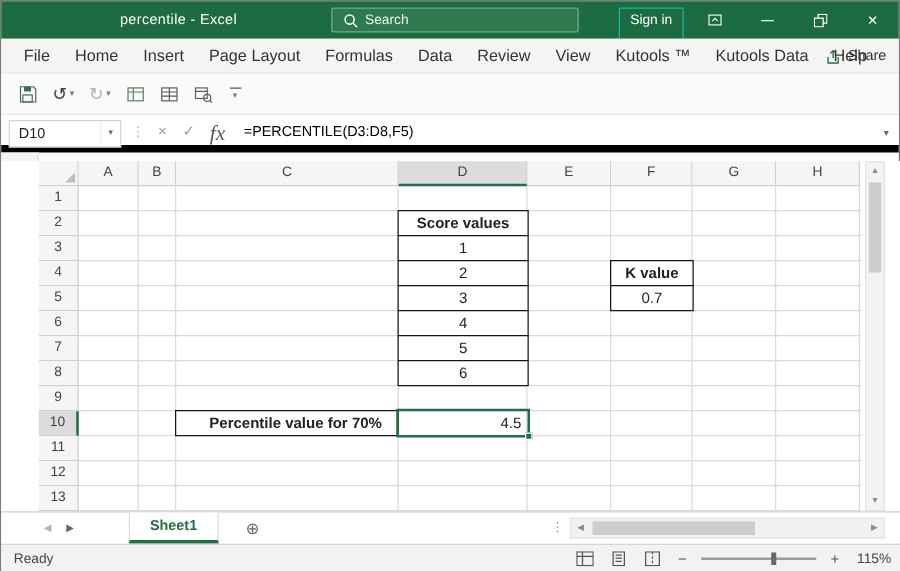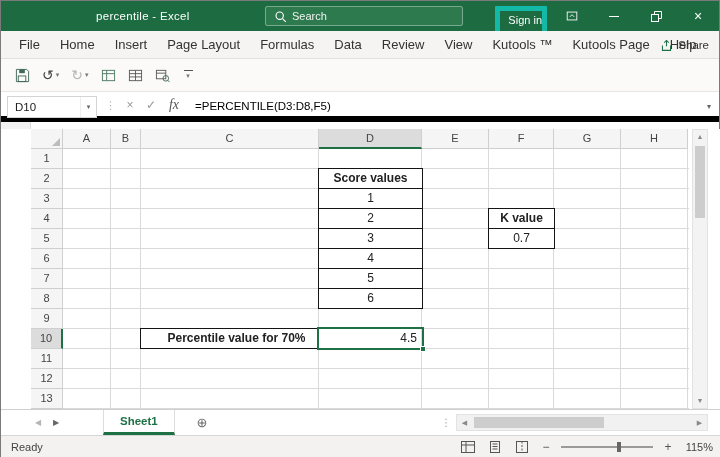--- a/index.html
+++ b/index.html
@@ -5,21 +5,21 @@
   *{margin:0;padding:0;box-sizing:border-box}
   html,body{width:720px;height:457px;overflow:hidden;background:#fff;
     font-family:"Liberation Sans",sans-serif;}
   #win{position:relative;width:720px;height:457px;background:#fff;border:1px solid #7a7a7a;font-size:12px;color:#222}
 
   
   .titlebar{position:absolute;left:0;top:0;width:100%;height:30px;background:#1d6b41;color:#fff}
   .tb-title{position:absolute;left:95px;top:0;height:30px;line-height:30px;font-size:11.5px;letter-spacing:.3px}
   .tb-search{position:absolute;left:264px;top:5px;width:198px;height:20px;background:#2e7a4f;border:1px solid #79a98d;border-radius:2px;display:flex;align-items:center;padding-left:26px;gap:7px;font-size:11px;color:#eef4ef;cursor:pointer}
   .tb-search svg{position:absolute;left:8px;top:3px}
-  .tb-signin{position:absolute;left:494px;top:5px;width:52px;height:36px;border:5px solid #14b8a6;border-radius:1px;font-size:11px;line-height:18px;text-align:right;cursor:pointer}
+  .tb-signin{position:absolute;left:494px;top:5px;width:52px;height:36px;border:1px solid #14b8a6;border-radius:1px;font-size:11px;line-height:18px;text-align:center;cursor:pointer}
   .tb-ctls{position:absolute;right:0;top:0;height:30px;display:flex}
   .tb-ctl{width:42px;height:30px;display:flex;align-items:center;justify-content:center;cursor:pointer;color:#fff}
   .tb-min-glyph{width:10px;border-top:1px solid #fff}
   .tb-close-glyph{font-size:14px;line-height:14px}
 
   
   .menubar{position:absolute;left:0;top:30px;width:100%;height:28px;background:#f5f4f2;border-bottom:1px solid #e3e1de;display:flex;align-items:stretch;padding-left:8px}
   .rtab{padding:0 10px;line-height:27px;font-size:13px;color:#333;cursor:pointer;white-space:nowrap}
   .share{position:absolute;right:10px;top:0;height:28px;display:flex;align-items:center;gap:5px;font-size:11.5px;color:#333;cursor:pointer}
 
@@ -33,21 +33,21 @@
   .qat-custom .bar{width:9px;border-top:1px solid #555;margin-bottom:1px}
 
   
   .fbar{position:absolute;left:0;top:91px;width:100%;height:30px;background:#fff;border-bottom:6px solid #000000}
   .namebox{position:absolute;left:6px;top:4px;width:90px;height:22px;border:1px solid #d4d4d4;background:#fff;display:flex;align-items:center;cursor:text}
   .namebox .nb-text{flex:1;padding-left:7px;font-size:11.5px;color:#222}
   .namebox .nb-caret{width:16px;text-align:center;font-size:7px;color:#666;border-left:1px solid #eee;line-height:20px;cursor:pointer}
   .fb-split{position:absolute;left:104px;top:7px;font-size:11px;color:#b5b5b5}
   .fb-x{position:absolute;left:120px;top:6px;width:18px;text-align:center;font-size:12px;color:#9a9a9a;cursor:pointer}
   .fb-check{position:absolute;left:141px;top:6px;width:18px;text-align:center;font-size:12px;color:#9a9a9a;cursor:pointer}
-  .fb-fx{position:absolute;left:163px;top:5px;width:20px;text-align:center;font-size:14px;font-style:italic;font-family:"Liberation Serif",serif;color:#555;cursor:pointer}
+  .fb-fx{position:absolute;left:163px;top:5px;width:20px;text-align:center;font-size:17px;font-style:italic;font-family:"Liberation Serif",serif;color:#555;cursor:pointer}
   .fb-formula{position:absolute;left:194px;top:0;height:29px;line-height:29px;font-size:11.5px;color:#000;cursor:text}
   .fb-expand{position:absolute;right:8px;top:0;height:29px;line-height:29px;font-size:8px;color:#666;cursor:pointer}
 
   
   .strip{position:absolute;left:0;top:121px;width:30px;height:287px;background:#f3f3f3;border-right:1px solid #ddd}
   .strip-icon{position:absolute;left:7px;width:16px;height:16px;cursor:pointer}
 
   
   .grid-area{position:absolute;left:0;top:128px;width:720px;height:280px;background:#fff}
   .corner{position:absolute;left:30px;top:0;width:32px;height:20px;background:#f5f5f5;border-right:1px solid #cfcfcf;border-bottom:1px solid #cfcfcf;cursor:pointer}
@@ -135,21 +135,21 @@
     <div id="ribbon-tabs" style="display:flex">
         <div class="rtab">File</div>
         <div class="rtab">Home</div>
         <div class="rtab">Insert</div>
         <div class="rtab">Page Layout</div>
         <div class="rtab">Formulas</div>
         <div class="rtab">Data</div>
         <div class="rtab">Review</div>
         <div class="rtab">View</div>
         <div class="rtab">Kutools ™</div>
-        <div class="rtab">Kutools Page</div>
+        <div class="rtab">Kutools Data</div>
         <div class="rtab">Help</div>
       </div>
     <div class="share">
       <svg width="13" height="13" viewBox="0 0 16 16">
           <path d="M8 9V2M5.2 4.6L8 1.8l2.8 2.8" fill="none" stroke="#1e7145" stroke-width="1.3"></path>
           <path d="M3 8v6h10V8" fill="none" stroke="#1e7145" stroke-width="1.3"></path>
         </svg>
       <span>Share</span>
     </div>
   </div>

